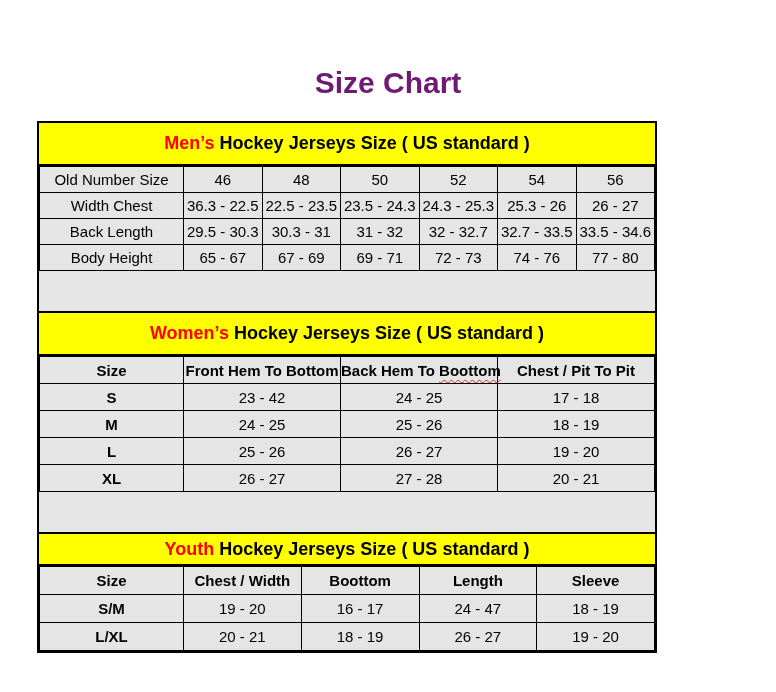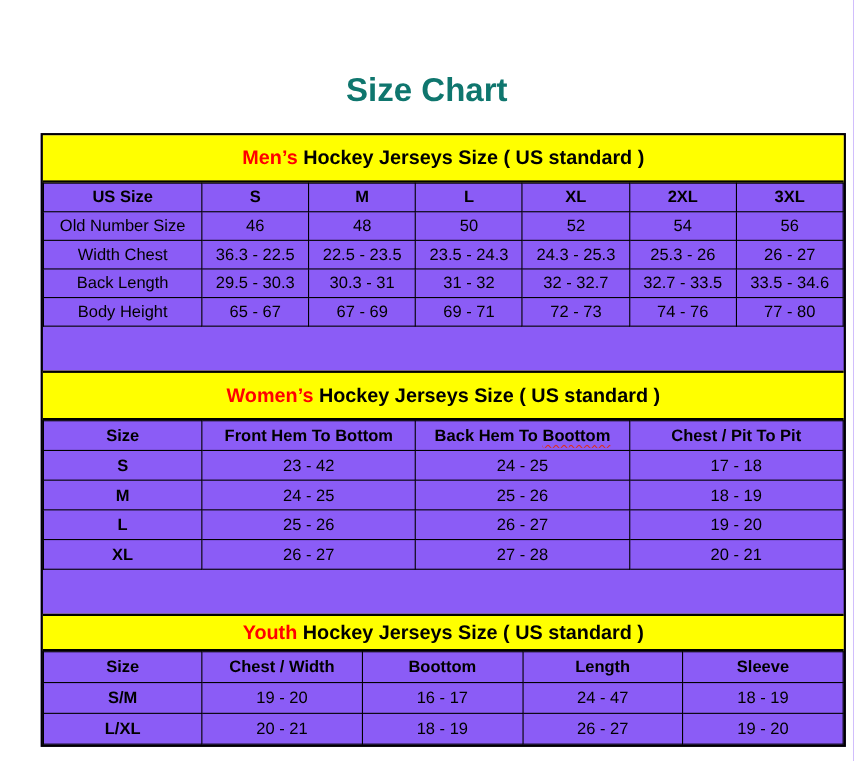--- a/index.html
+++ b/index.html
@@ -9,30 +9,30 @@
     font-family: "Liberation Sans", sans-serif;
     position: relative;
     overflow: hidden;
   }
   .page-title {
     position: absolute;
     top: 66px; left: 0; width: 776px;
     text-align: center;
     font-size: 30px;
     font-weight: bold;
-    color: #0f766e;
+    color: #701a75;
     letter-spacing: 0px;
   }
   .chart-wrap {
     position: absolute;
     left: 37px; top: 121px;
-    width: 732px;
+    width: 620px;
     border: 2px solid #000;
     box-sizing: border-box;
-    background: #8b5cf6;
+    background: #e5e5e5;
   }
   .band {
     background: #FFFF00;
     text-align: center;
     font-weight: bold;
     font-size: 18px;
     color: #000;
     height: 41px;
     line-height: 41px;
     border-bottom: 2px solid #000;
@@ -82,29 +82,20 @@
     <colgroup>
         <col class="c0">
         <col>
         <col>
         <col>
         <col>
         <col>
         <col>
       </colgroup>
     <tbody>
-        <tr>
-      <td class="hdr">US Size</td>
-      <td class="hdr">S</td>
-      <td class="hdr">M</td>
-      <td class="hdr">L</td>
-      <td class="hdr">XL</td>
-      <td class="hdr">2XL</td>
-      <td class="hdr">3XL</td>
-    </tr>
     <tr>
       <td>Old Number Size</td>
       <td>46</td>
       <td>48</td>
       <td>50</td>
       <td>52</td>
       <td>54</td>
       <td>56</td>
     </tr>
     <tr>

